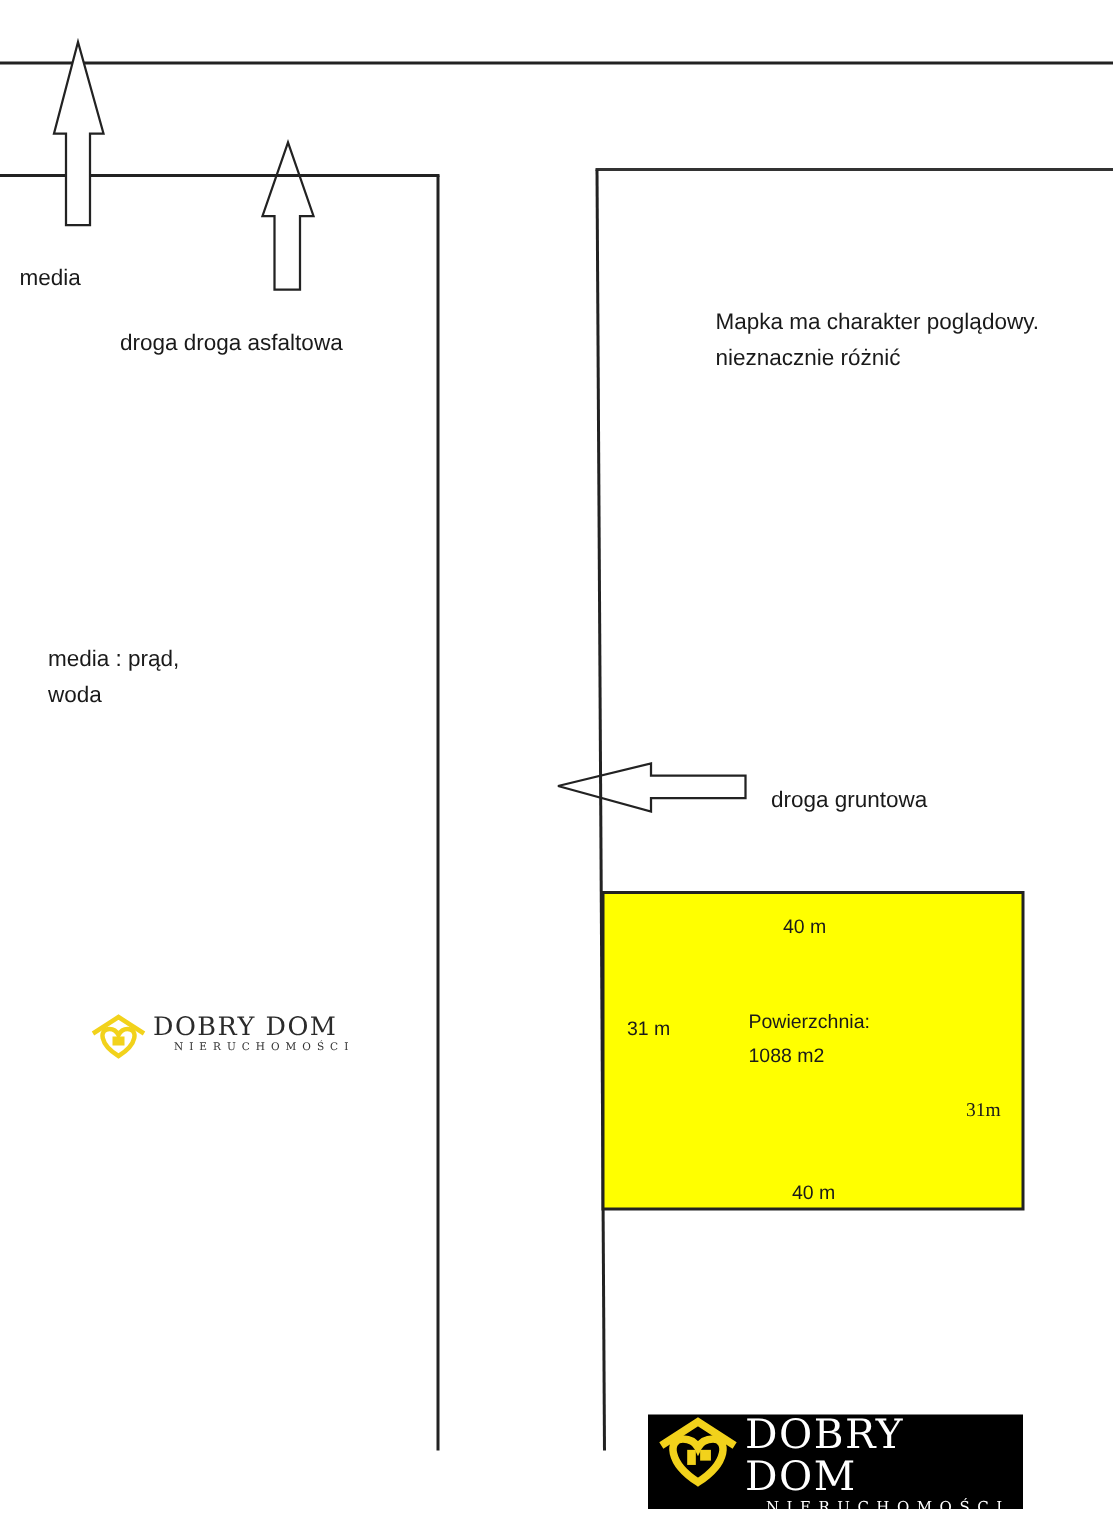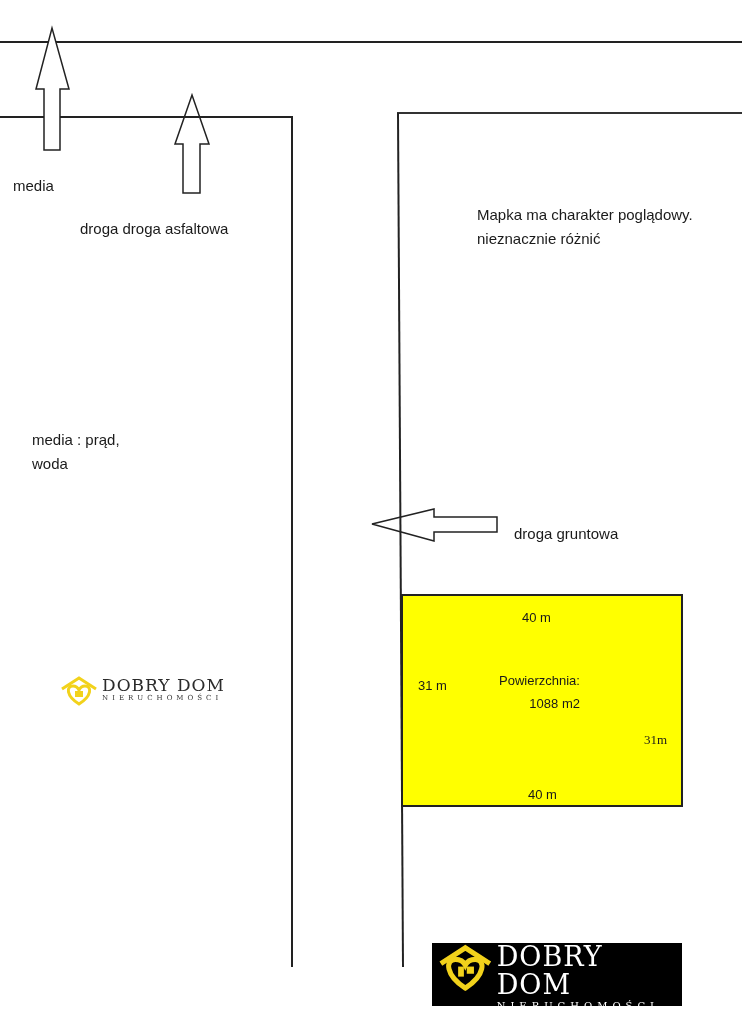--- a/index.html
+++ b/index.html
@@ -3,21 +3,21 @@
 <meta charset="utf-8">
 <style>
   html,body{margin:0;padding:0;background:#fff;}
   body{width:742px;height:1024px;position:relative;overflow:hidden;font-family:"Liberation Sans","DejaVu Sans",sans-serif;color:#1a1a1a;}
   svg.map{position:absolute;left:0;top:0;}
   .lbl{position:absolute;font-size:15px;line-height:22px;white-space:nowrap;}
   .note{position:absolute;left:477px;top:203px;font-size:15px;line-height:24px;}
   .plot-lbl{position:absolute;font-size:13px;line-height:22px;white-space:nowrap;}
   .logo{position:absolute;display:flex;align-items:flex-start;}
   .logo .t1{font-family:"DejaVu Serif","Liberation Serif",serif;letter-spacing:1px;}
-  .logo .t2{font-family:"DejaVu Serif","Liberation Serif",serif;letter-spacing:4px;}
+  .logo .t2{font-family:"DejaVu Serif","Liberation Serif",serif;letter-spacing:4px;margin-left:14px;}
   .logo-light{left:60px;top:676px;}
   .logo-light .t1{font-size:17px;color:#2b2b2b;line-height:18px;}
   .logo-light .t2{font-size:7px;color:#333;line-height:9px;}
   .logo-dark{left:432px;top:943px;width:250px;height:63px;background:#000;}
   .logo-dark .t1{font-size:27px;color:#fff;line-height:28px;}
   .logo-dark .t2{font-size:10px;color:#fff;line-height:14px;letter-spacing:5px;}
 </style>
 </head>
 <body>
 
@@ -48,21 +48,21 @@
 
 <div class="lbl" style="left:32px;top:428px;line-height:24px;">
   <div>media : prąd,</div>
   <div>woda</div>
 </div>
 
 <div class="lbl" style="left:514px;top:523px;">droga gruntowa</div>
 
 <div class="plot-lbl" style="left:522px;top:607px;">40 m</div>
 <div class="plot-lbl" style="left:418px;top:675px;">31 m</div>
-<div class="plot-lbl" style="left:499px;top:669px;line-height:23px;text-align:right;">
+<div class="plot-lbl" style="left:499px;top:669px;line-height:23px;">
   <div>Powierzchnia:</div>
   <div>1088 m2</div>
 </div>
 <div class="plot-lbl" style="left:644px;top:729px;font-family:Liberation Serif, serif;">31m</div>
 <div class="plot-lbl" style="left:528px;top:784px;">40 m</div>
 
 <div class="logo logo-light">
   <svg width="38" height="30" viewBox="0 0 38 30">
     <path d="M2 13 L19 2 L36 13" fill="none" stroke="#f2d21b" stroke-width="3"></path>
     <path d="M19 28 C6 20 6 10 13 10 C16 10 18 12 19 14 C20 12 22 10 25 10 C32 10 32 20 19 28 Z" fill="none" stroke="#f2d21b" stroke-width="3"></path>

